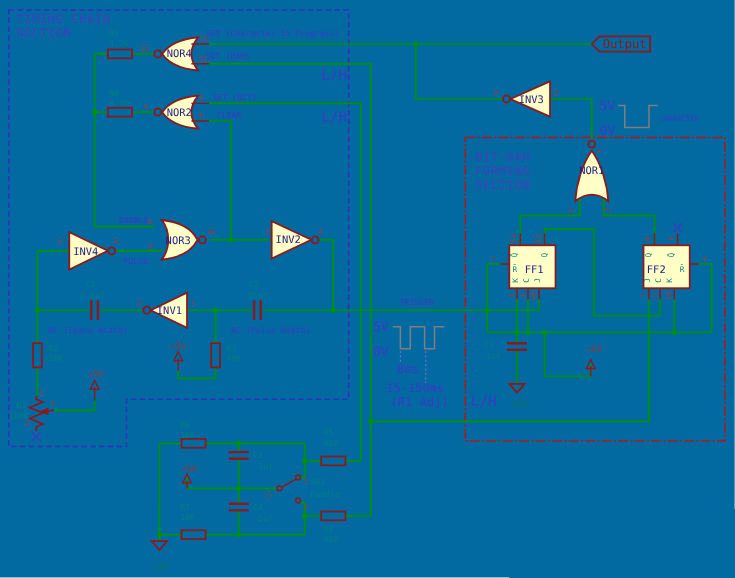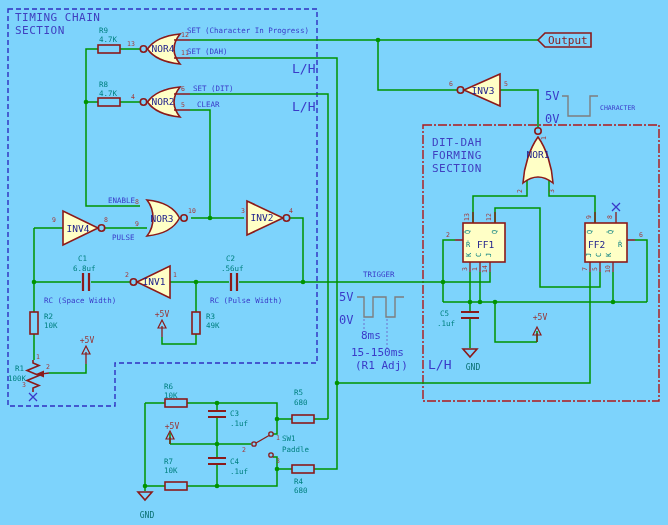--- a/index.html
+++ b/index.html
@@ -1,16 +1,16 @@
 <!DOCTYPE html>
 <html><head>
 <meta charset="utf-8">
 <style>
   html,body{margin:0;padding:0;background:#fff;}
-  .stage{position:relative;width:668px;height:525px;background:#7dd3fc;overflow:hidden;}
+  .stage{position:relative;width:668px;height:525px;background:#0369a1;overflow:hidden;}
   svg{display:block;}
   text{font-family:"DejaVu Sans Mono",monospace;}
   .wire{stroke:#009400;stroke-width:1.5;fill:none;}
   .stub{stroke:#8B1A1A;stroke-width:1.3;fill:none;}
   .sym{stroke:#8B1A1A;stroke-width:1.6;fill:none;}
   .symf{stroke:#8B1A1A;stroke-width:1.6;fill:#FFFFC6;}
   .cap{stroke:#8B1A1A;stroke-width:2.2;fill:none;}
   .dot{fill:#009400;}
   .wave{stroke:#7E7E7E;stroke-width:1.4;fill:none;}
   .meas{stroke:#7070CC;stroke-width:1;stroke-dasharray:2,2;fill:none;}

